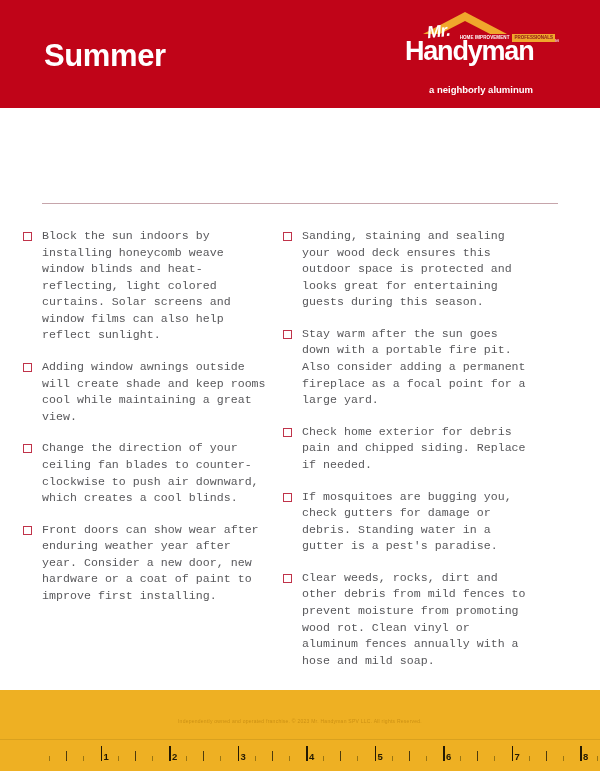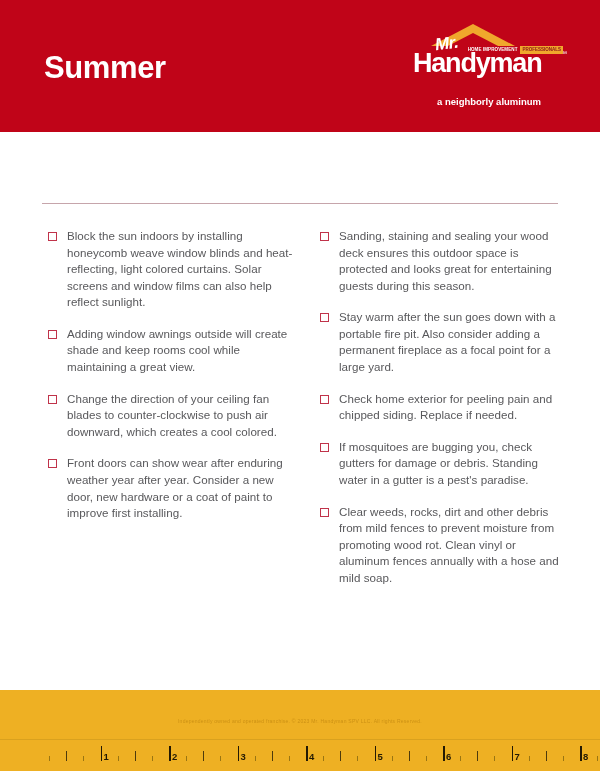--- a/index.html
+++ b/index.html
@@ -12,26 +12,26 @@
   .page {
     position: relative;
     width: 600px; height: 771px;
     background: #ffffff;
   }
 
   
   .header {
     position: absolute;
     top: 0; left: 0;
-    width: 600px; height: 132px;
+    width: 600px; height: 108px;
     background: #c00418;
     display: flex;
     align-items: center;
     justify-content: space-between;
-    padding: 0 31px 0 44px;
+    padding: 0 39px 0 44px;
   }
   .title-block { padding-top: 4px; }
   .title-line1 {
     color: #ffffff;
     font-size: 31px;
     font-weight: 800;
     letter-spacing: -0.4px;
     line-height: 1.12;
   }
   .title-line2 {
@@ -145,24 +145,25 @@
   .divider {
     position: absolute;
     top: 203px; left: 42px;
     width: 516px; height: 1px;
     background: #c6a5ab;
   }
 
   
   .columns {
     position: absolute;
-    top: 228px; left: 48px;
+    top: 228px; left: 23px;
     width: 528px;
     display: flex;
-    gap: 24px;
+    gap: 12px;
+    font-family: Liberation Mono, monospace;
   }
   .col { width: 248px; }
   .item {
     display: flex;
     align-items: flex-start;
     margin-bottom: 15px;
   }
   .checkbox {
     flex: 0 0 auto;
     width: 9px; height: 9px;
@@ -247,39 +248,39 @@
         <div class="item">
           <div class="checkbox"></div>
           <div class="item-text">Block the sun indoors by installing honeycomb weave window blinds and heat-reflecting, light colored curtains. Solar screens and window films can also help reflect sunlight.</div>
         </div>
         <div class="item">
           <div class="checkbox"></div>
           <div class="item-text">Adding window awnings outside will create shade and keep rooms cool while maintaining a great view.</div>
         </div>
         <div class="item">
           <div class="checkbox"></div>
-          <div class="item-text">Change the direction of your ceiling fan blades to counter-clockwise to push air downward, which creates a cool colored.</div>
+          <div class="item-text">Change the direction of your ceiling fan blades to counter-clockwise to push air downward, which creates a cool blinds.</div>
         </div>
         <div class="item">
           <div class="checkbox"></div>
           <div class="item-text">Front doors can show wear after enduring weather year after year. Consider a new door, new hardware or a coat of paint to improve first installing.</div>
         </div>
       </div>
     <div class="col" id="right-col">
         <div class="item">
           <div class="checkbox"></div>
           <div class="item-text">Sanding, staining and sealing your wood deck ensures this outdoor space is protected and looks great for entertaining guests during this season.</div>
         </div>
         <div class="item">
           <div class="checkbox"></div>
           <div class="item-text">Stay warm after the sun goes down with a portable fire pit. Also consider adding a permanent fireplace as a focal point for a large yard.</div>
         </div>
         <div class="item">
           <div class="checkbox"></div>
-          <div class="item-text">Check home exterior for peeling pain and chipped siding. Replace if needed.</div>
+          <div class="item-text">Check home exterior for debris pain and chipped siding. Replace if needed.</div>
         </div>
         <div class="item">
           <div class="checkbox"></div>
           <div class="item-text">If mosquitoes are bugging you, check gutters for damage or debris. Standing water in a gutter is a pest's paradise.</div>
         </div>
         <div class="item">
           <div class="checkbox"></div>
           <div class="item-text">Clear weeds, rocks, dirt and other debris from mild fences to prevent moisture from promoting wood rot. Clean vinyl or aluminum fences annually with a hose and mild soap.</div>
         </div>
       </div>

